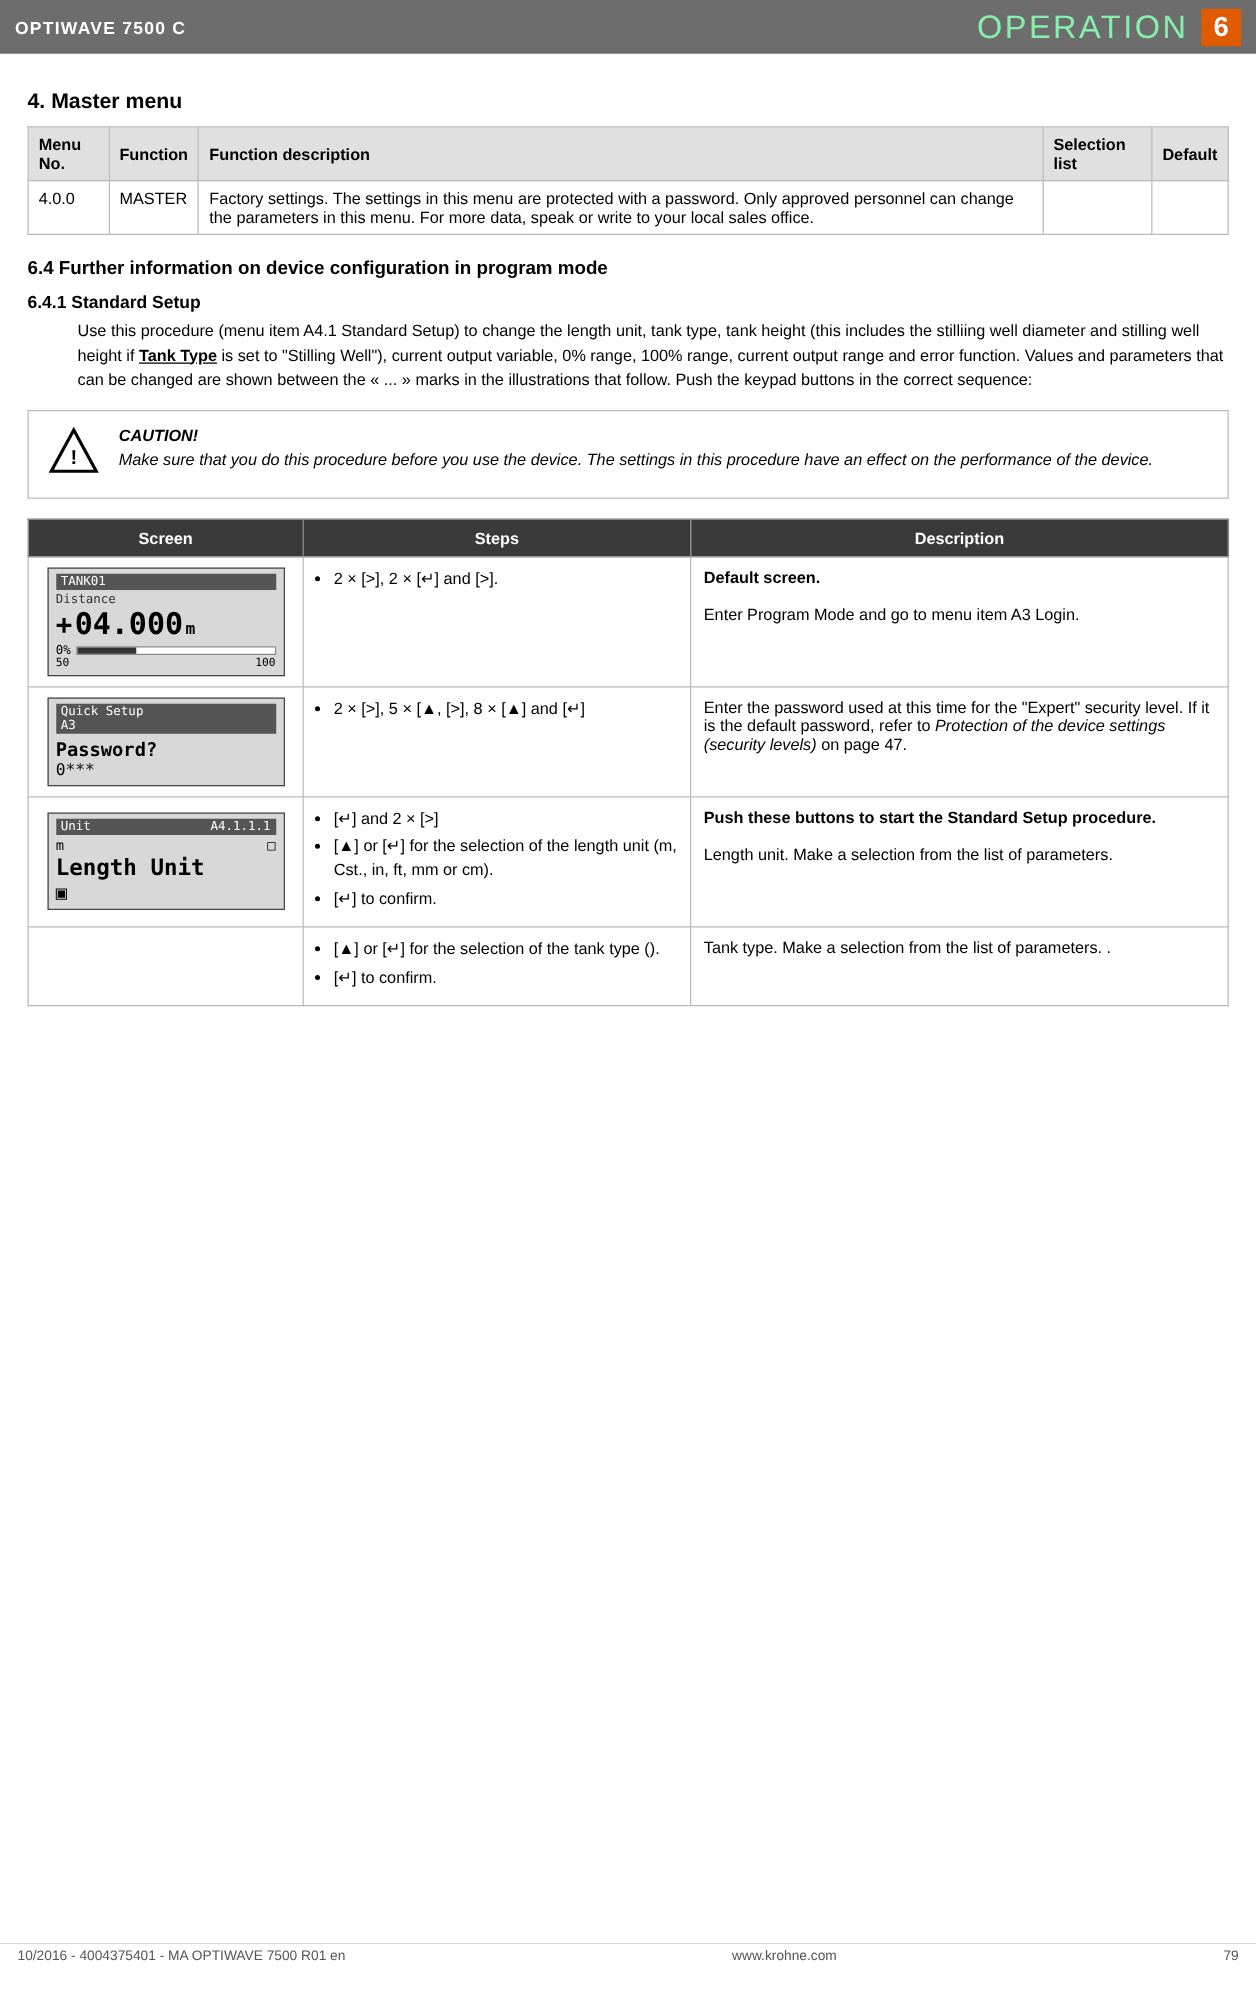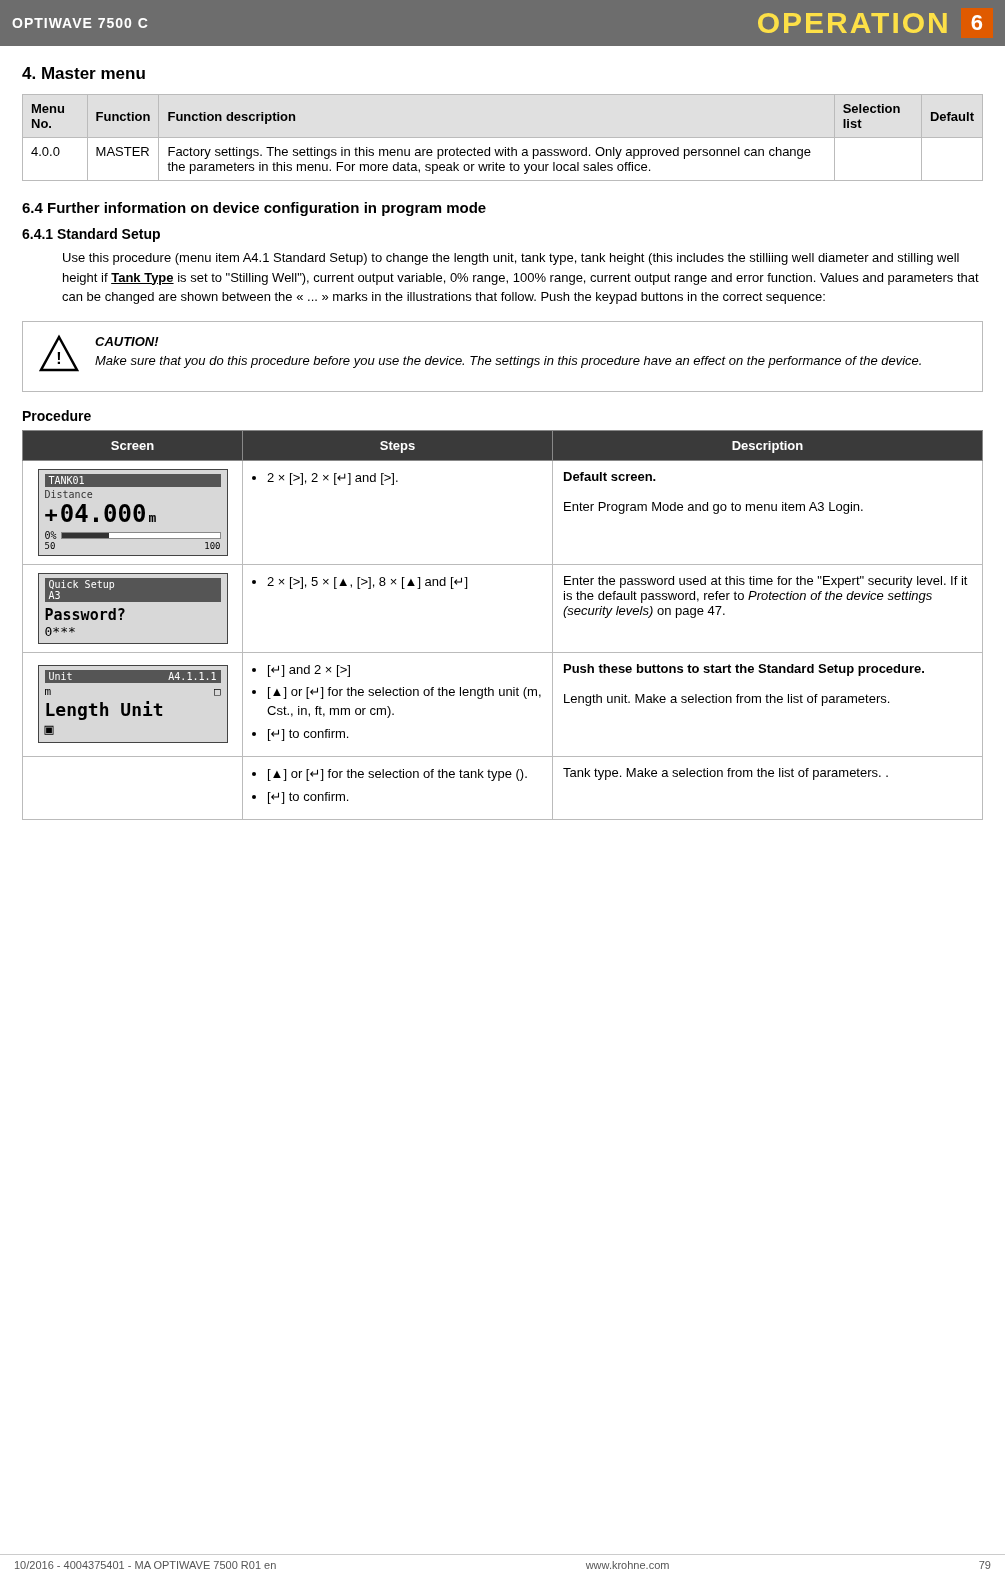--- a/index.html
+++ b/index.html
@@ -25,23 +25,23 @@
       font-size: 14px;
       font-weight: bold;
       letter-spacing: 1px;
     }
     .header-right {
       display: flex;
       align-items: center;
       gap: 10px;
     }
     .header-operation {
-      color: #fde047;
-      font-size: 30px;
-      font-weight: bold;
+      color: #86efac;
+      font-size: 26px;
+      font-weight: normal;
       letter-spacing: 2px;
       text-transform: uppercase;
     }
     .header-num {
       background: #e05a00;
       color: #fff;
       font-size: 22px;
       font-weight: bold;
       padding: 2px 10px;
     }
@@ -49,20 +49,21 @@
     
     .content {
       padding: 18px 22px 18px 22px;
     }
 
     
     .section-title {
       font-size: 17px;
       font-weight: bold;
       margin-bottom: 10px;
+      margin-top: 10px;
     }
     .section-subtitle {
       font-size: 15px;
       font-weight: bold;
       margin-bottom: 8px;
       margin-top: 6px;
     }
     .subsection-title {
       font-size: 14px;
       font-weight: bold;
@@ -342,21 +343,20 @@
         <polygon points="20,3 38,36 2,36" fill="none" stroke="#000" stroke-width="2.5"></polygon>
         <text x="20" y="30" text-anchor="middle" font-size="16" font-weight="bold" fill="#000">!</text>
       </svg>
     </div>
     <div class="caution-text">
       <div class="caution-title">CAUTION!</div>
       <p>Make sure that you do this procedure before you use the device. The settings in this procedure have an effect on the performance of the device.</p>
     </div>
   </div>
 
-  <div class="procedure-label">Procedure</div>
 
   <table class="proc-table">
     <thead>
       <tr>
         <th class="screen-cell">Screen</th>
         <th class="steps-cell">Steps</th>
         <th class="desc-cell">Description</th>
       </tr>
     </thead>
     <tbody>

